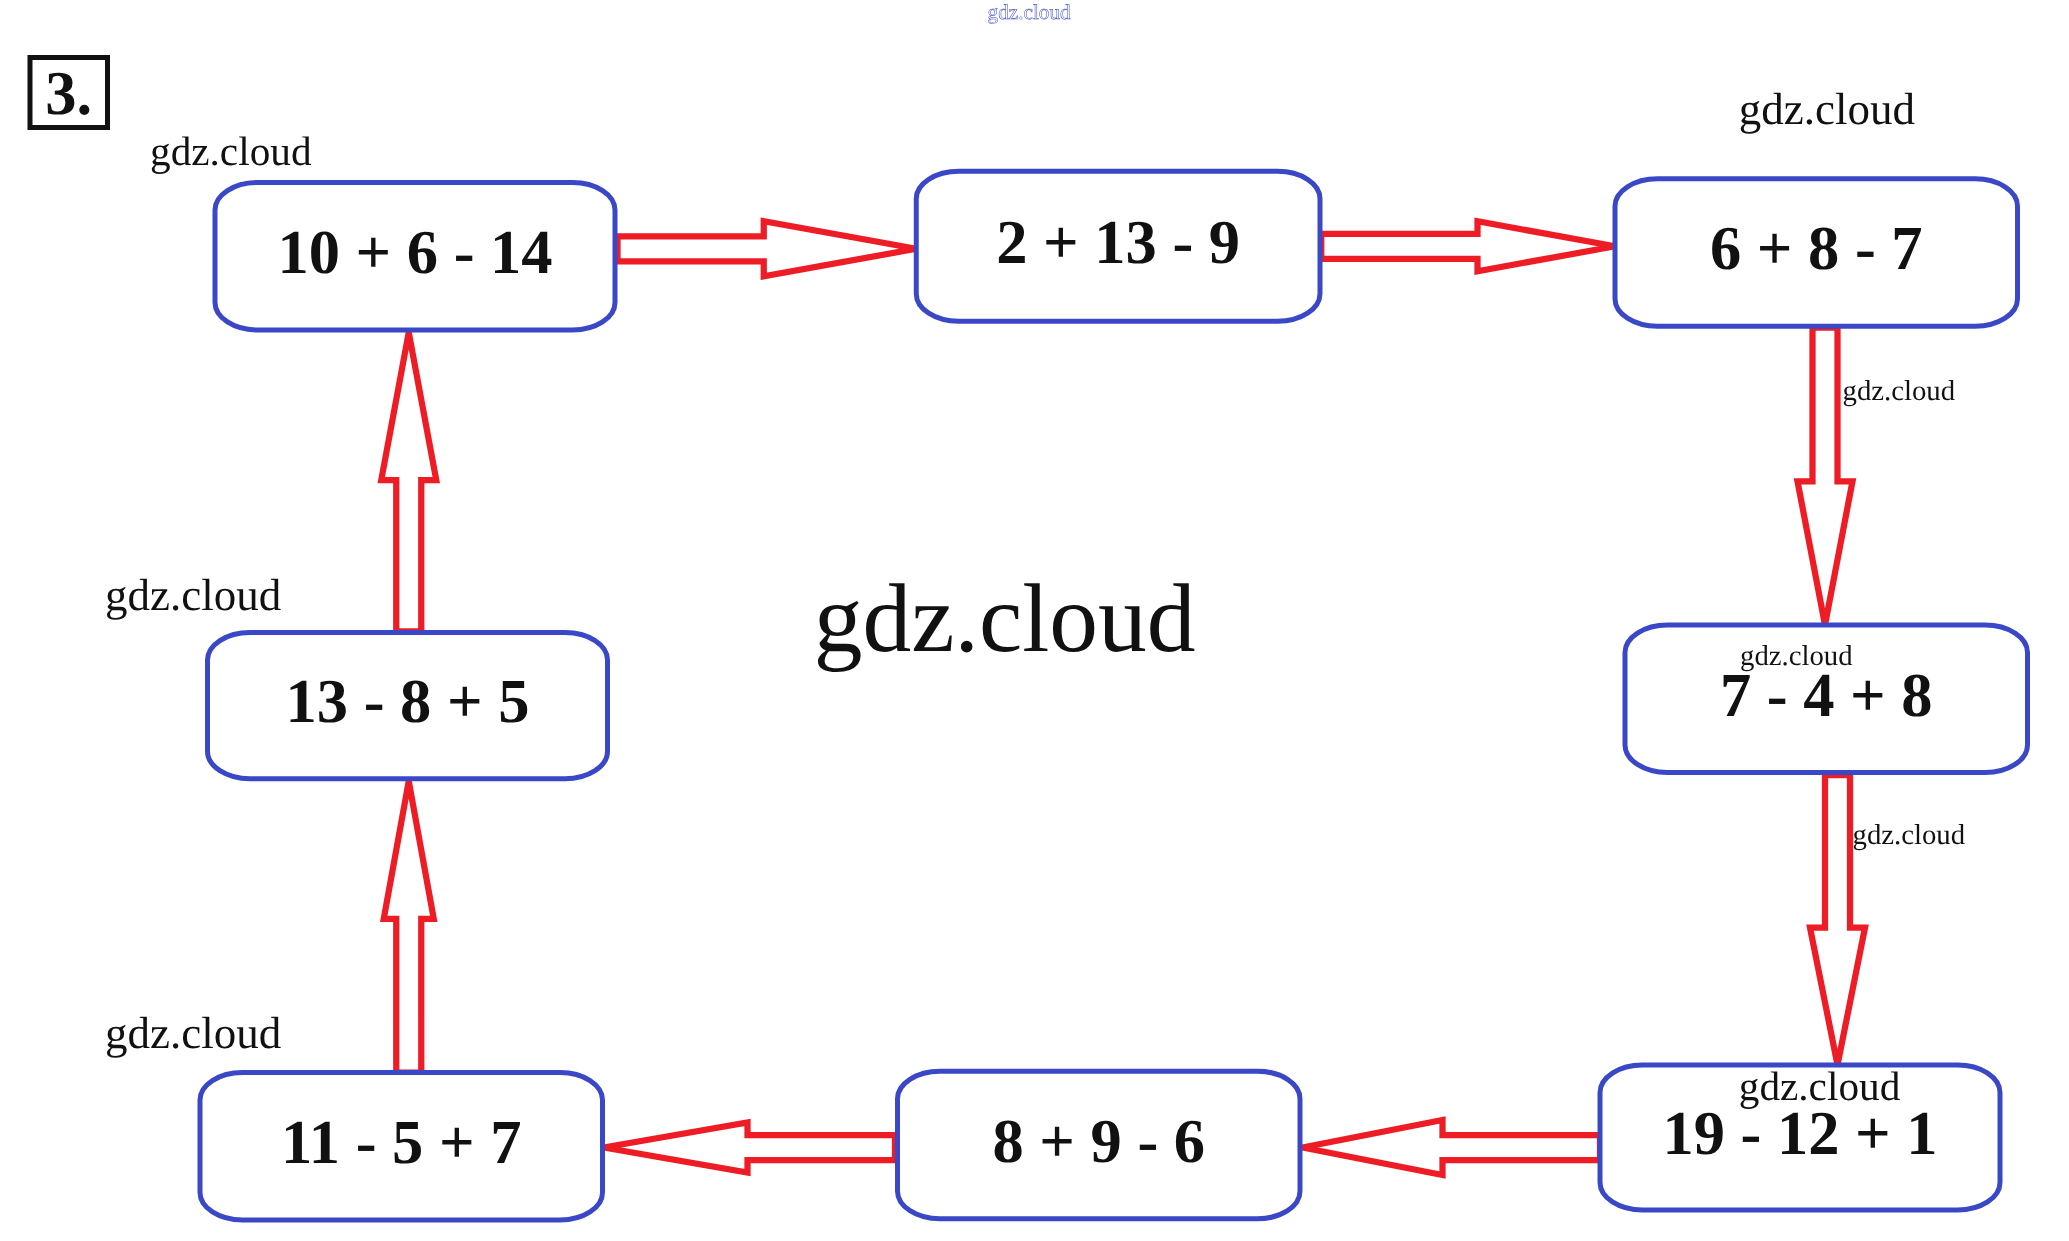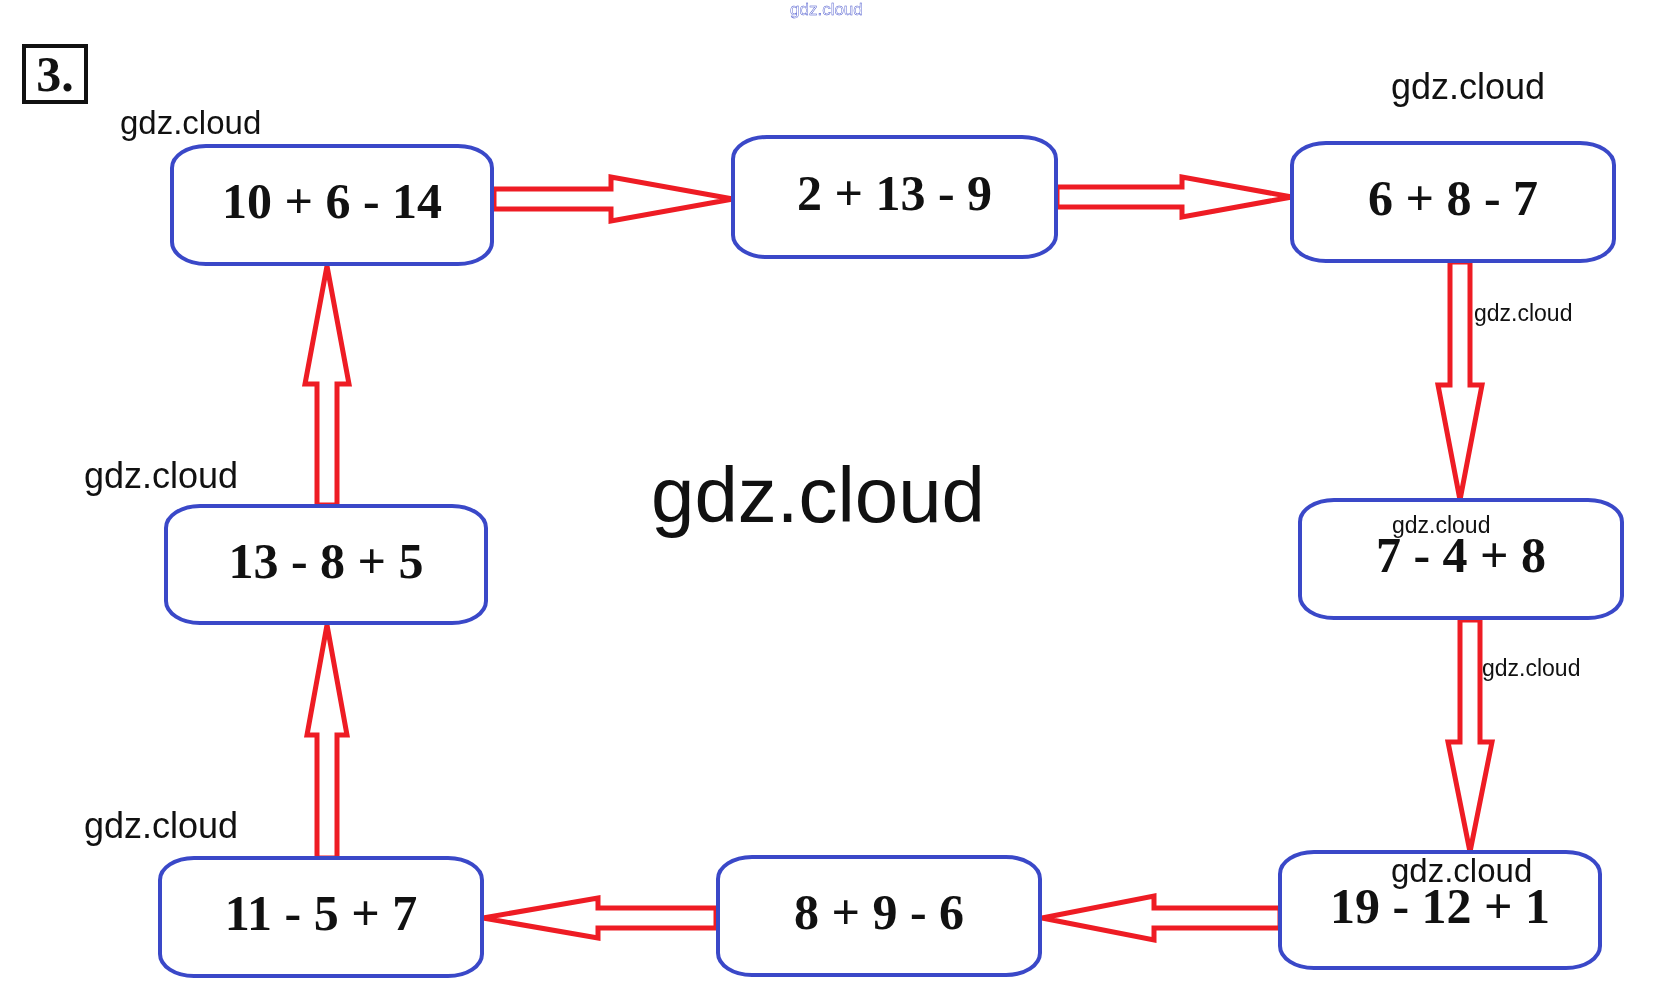--- a/index.html
+++ b/index.html
@@ -3,21 +3,21 @@
 <meta charset="utf-8">
 <style>
   html, body { margin: 0; padding: 0; background: #ffffff; }
   body { width: 1655px; height: 993px; position: relative; overflow: hidden;
          font-family: "Liberation Sans", sans-serif; }
   #diagram { position: absolute; left: 0; top: 0; width: 1655px; height: 993px; }
   .box-rect { fill: #ffffff; stroke: #3a48c8; stroke-width: 4; }
   .expr { font-family: "Liberation Serif", serif; font-weight: bold; font-size: 50px;
           fill: #111111; text-anchor: middle; dominant-baseline: middle; }
   .arrow { fill: #ffffff; stroke: #ee1c24; stroke-width: 5; stroke-linejoin: miter; }
-  .wm { position: absolute; font-family: Liberation Sans, sans-serif; color: #111; white-space: nowrap; }
+  .wm { position: absolute; font-family: Liberation Serif, serif; color: #111; white-space: nowrap; }
   .wm-xl { font-size: 78px; }
   .wm-l { font-size: 36px; }
   .wm-m { font-size: 33px; }
   .wm-s { font-size: 23px; }
   .wm-top { font-size: 17px; color: #3a48c8; -webkit-text-stroke: 0.4px #3a48c8; color: #fff; }
   #task-number { position: absolute; left: 22px; top: 44px; width: 66px; height: 60px;
                  border: 4px solid #111; box-sizing: border-box;
                  font-family: "Liberation Serif", serif; font-weight: bold; font-size: 50px;
                  line-height: 52px; text-align: center; color: #111; }
 </style>

